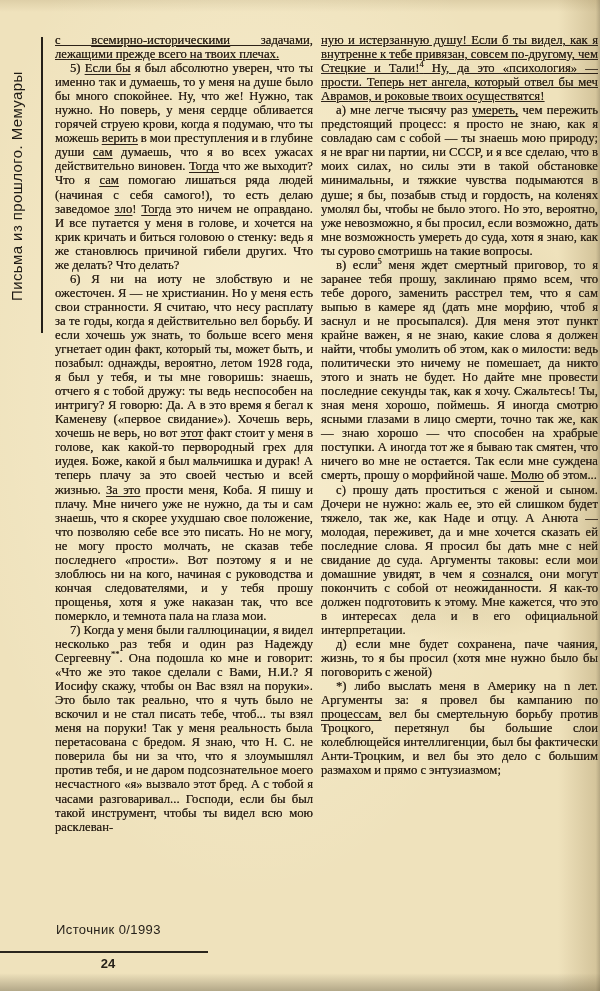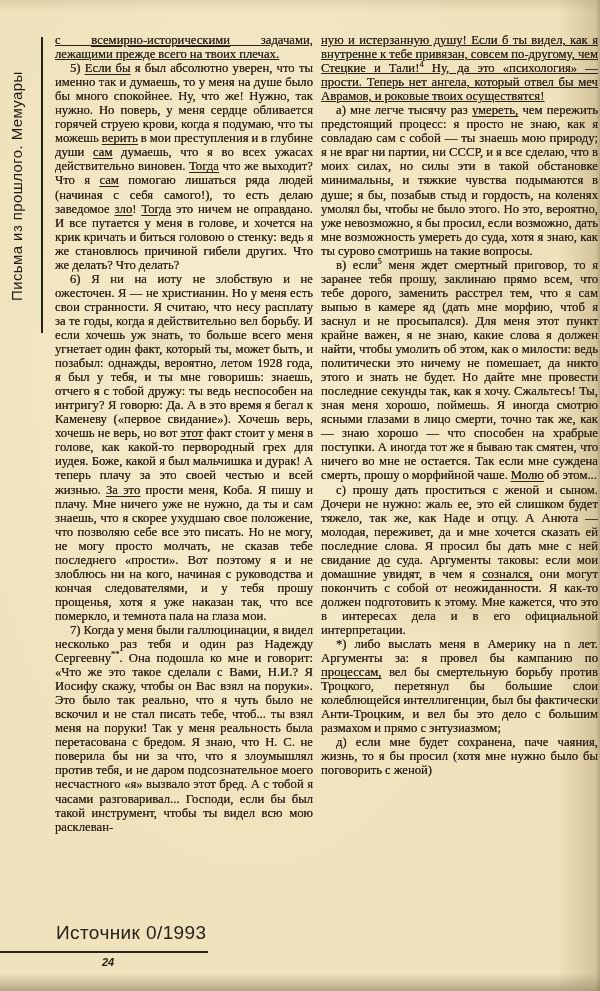--- a/index.html
+++ b/index.html
@@ -40,30 +40,30 @@
   .col-left{left:55px;width:258px;}
   .col-right{left:321px;width:277px;}
   .col p{margin:0;text-indent:15px;}
   .col p.no-indent{text-indent:0;text-decoration:underline;}
   .u{text-decoration:underline;text-underline-offset:1.5px;}
   .sup{font-size:8.5px;vertical-align:super;line-height:0;}
   
   .footer-source{
     position:absolute;left:56px;top:922px;
     font-family:"Liberation Sans", sans-serif;
-    font-size:19px;letter-spacing:.4px;color:#26211a;
+    font-size:13px;letter-spacing:.4px;color:#26211a;
     white-space:nowrap;
   }
   .footer-rule{
     position:absolute;left:0;top:951px;width:208px;height:2px;background:#2a251d;
   }
   .page-number{
     position:absolute;left:86px;top:956px;width:44px;
     font-family:"Liberation Sans", sans-serif;
-    font-style:italic;font-weight:bold;font-size:11px;
+    font-weight:bold;font-size:13px;
     text-align:center;color:#26211a;
   }
   
   .bleed1{left:330px;top:215px;width:240px;height:130px;
     background:radial-gradient(ellipse at 50% 50%, rgba(168,150,104,.18), rgba(168,150,104,0) 70%);}
   .bleed2{left:70px;top:300px;width:220px;height:90px;
     background:radial-gradient(ellipse at 50% 50%, rgba(168,150,104,.15), rgba(168,150,104,0) 70%);}
   .bleed3{left:350px;top:580px;width:220px;height:60px;
     background:radial-gradient(ellipse at 50% 50%, rgba(168,150,104,.15), rgba(168,150,104,0) 70%);}
 </style>
@@ -84,21 +84,21 @@
       <p><span>5) </span><span class="u">Если бы</span><span> я был абсолютно уверен, что ты именно так и думаешь, то у меня на душе было бы много спокойнее. Ну, что же! Нужно, так нужно. Но поверь, у меня сердце обливается горячей струею крови, когда я подумаю, что ты можешь </span><span class="u">верить</span><span> в мои преступления и в глубине души </span><span class="u">сам</span><span> думаешь, что я во всех ужасах действительно виновен. </span><span class="u">Тогда</span><span> что же выходит? Что я </span><span class="u">сам</span><span> помогаю лишаться ряда людей (начиная с себя самого!), то есть делаю заведомое </span><span class="u">зло</span><span>! </span><span class="u">Тогда</span><span> это ничем не оправдано. И все путается у меня в голове, и хочется на крик кричать и биться головою о стенку: ведь я же становлюсь причиной гибели других. Что же делать? Что делать?</span></p>
       <p><span>6) Я ни на иоту не злобствую и не ожесточен. Я — не христианин. Но у меня есть свои странности. Я считаю, что несу расплату за те годы, когда я действительно вел борьбу. И если хочешь уж знать, то больше всего меня угнетает один факт, который ты, может быть, и позабыл: однажды, вероятно, летом 1928 года, я был у тебя, и ты мне говоришь: знаешь, отчего я с тобой дружу: ты ведь неспособен на интригу? Я говорю: Да. А в это время я бегал к Каменеву («первое свидание»). Хочешь верь, хочешь не верь, но вот </span><span class="u">этот</span><span> факт стоит у меня в голове, как какой-то первородный грех для иудея. Боже, какой я был мальчишка и дурак! А теперь плачу за это своей честью и всей жизнью. </span><span class="u">За это</span><span> прости меня, Коба. Я пишу и плачу. Мне ничего уже не нужно, да ты и сам знаешь, что я скорее ухудшаю свое положение, что позволяю себе все это писать. Но не могу, не могу просто молчать, не сказав тебе последнего «прости». Вот поэтому я и не злоблюсь ни на кого, начиная с руководства и кончая следователями, и у тебя прошу прощенья, хотя я уже наказан так, что все померкло, и темнота пала на глаза мои.</span></p>
       <p><span>7) Когда у меня были галлюцинации, я видел несколько раз тебя и один раз Надежду Сергеевну</span><span class="sup">**</span><span>. Она подошла ко мне и говорит: «Что же это такое сделали с Вами, Н.И.? Я Иосифу скажу, чтобы он Вас взял на поруки». Это было так реально, что я чуть было не вскочил и не стал писать тебе, чтоб... ты взял меня на поруки! Так у меня реальность была перетасована с бредом. Я знаю, что Н. С. не поверила бы ни за что, что я злоумышлял против тебя, и не даром подсознательное моего несчастного «я» вызвало этот бред. А с тобой я часами разговаривал... Господи, если бы был такой инструмент, чтобы ты видел всю мою расклеван-</span></p>
     </div>
 
   <div class="col col-right">
       <p class="no-indent"><span>ную и истерзанную душу! Если б ты видел, как я внутренне к тебе привязан, совсем по-другому, чем Стецкие и Тали!</span><span class="sup">4</span><span> Ну, да это «психология» — прости. Теперь нет ангела, который отвел бы меч Аврамов, и роковые твоих осуществятся!</span></p>
       <p><span>а) мне легче тысячу раз </span><span class="u">умереть,</span><span> чем пережить предстоящий процесс: я просто не знаю, как я совладаю сам с собой — ты знаешь мою природу; я не враг ни партии, ни СССР, и я все сделаю, что в моих силах, но силы эти в такой обстановке минимальны, и тяжкие чувства подымаются в душе; я бы, позабыв стыд и гордость, на коленях умолял бы, чтобы не было этого. Но это, вероятно, уже невозможно, я бы просил, если возможно, дать мне возможность умереть до суда, хотя я знаю, как ты сурово смотришь на такие вопросы.</span></p>
       <p><span>в) если</span><span class="sup">5</span><span> меня ждет смертный приговор, то я заранее тебя прошу, заклинаю прямо всем, что тебе дорого, заменить расстрел тем, что я сам выпью в камере яд (дать мне морфию, чтоб я заснул и не просыпался). Для меня этот пункт крайне важен, я не знаю, какие слова я должен найти, чтобы умолить об этом, как о милости: ведь политически это ничему не помешает, да никто этого и знать не будет. Но дайте мне провести последние секунды так, как я хочу. Сжальтесь! Ты, зная меня хорошо, поймешь. Я иногда смотрю ясными глазами в лицо смерти, точно так же, как — знаю хорошо — что способен на храбрые поступки. А иногда тот же я бываю так смятен, что ничего во мне не остается. Так если мне суждена смерть, прошу о морфийной чаше. </span><span class="u">Молю</span><span> об этом...</span></p>
       <p><span>с) прошу дать проститься с женой и сыном. Дочери не нужно: жаль ее, это ей слишком будет тяжело, так же, как Наде и отцу. А Анюта — молодая, переживет, да и мне хочется сказать ей последние слова. Я просил бы дать мне с ней свидание </span><span class="u">до</span><span> суда. Аргументы таковы: если мои домашние увидят, в чем я </span><span class="u">сознался,</span><span> они могут покончить с собой от неожиданности. Я как-то должен подготовить к этому. Мне кажется, что это в интересах дела и в его официальной интерпретации.</span></p>
+      <p><span>д) если мне будет сохранена, паче чаяния, жизнь, то я бы просил (хотя мне нужно было бы поговорить с женой)</span></p>
       <p><span>*) либо выслать меня в Америку на n лет. Аргументы за: я провел бы кампанию по </span><span class="u">процессам,</span><span> вел бы смертельную борьбу против Троцкого, перетянул бы большие слои колеблющейся интеллигенции, был бы фактически Анти-Троцким, и вел бы это дело с большим размахом и прямо с энтузиазмом;</span></p>
-      <p><span>д) если мне будет сохранена, паче чаяния, жизнь, то я бы просил (хотя мне нужно было бы поговорить с женой)</span></p>
     </div>
 
   <div class="footer-source">Источник 0/1993</div>
   <div class="footer-rule"></div>
   <div class="page-number">24</div>
 
 </div>
 
 </body></html>

